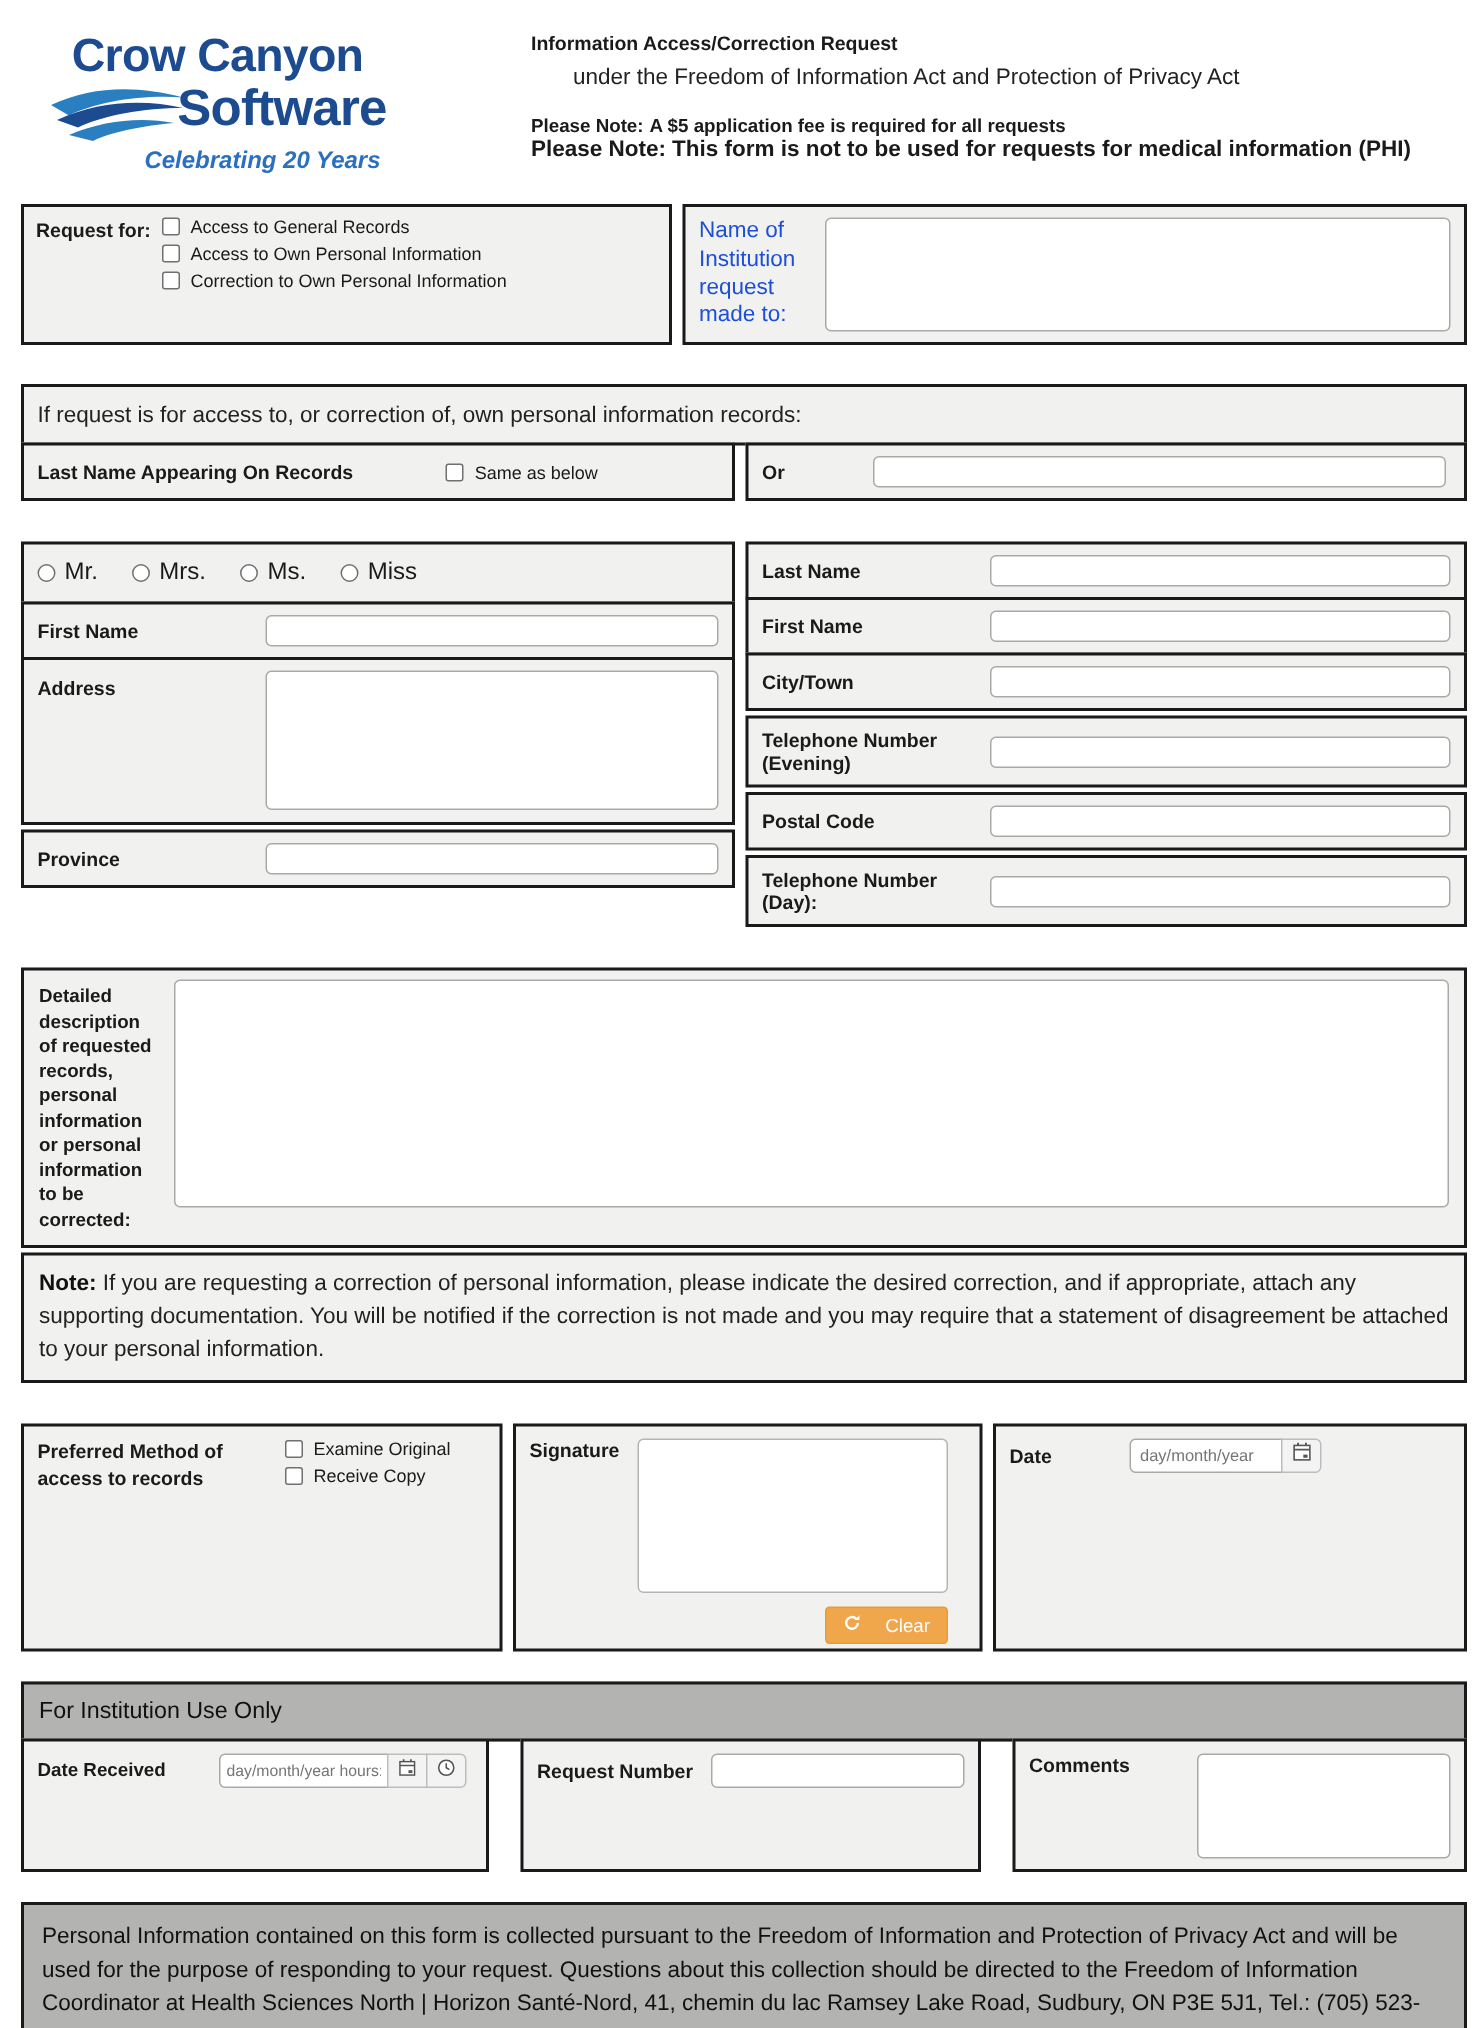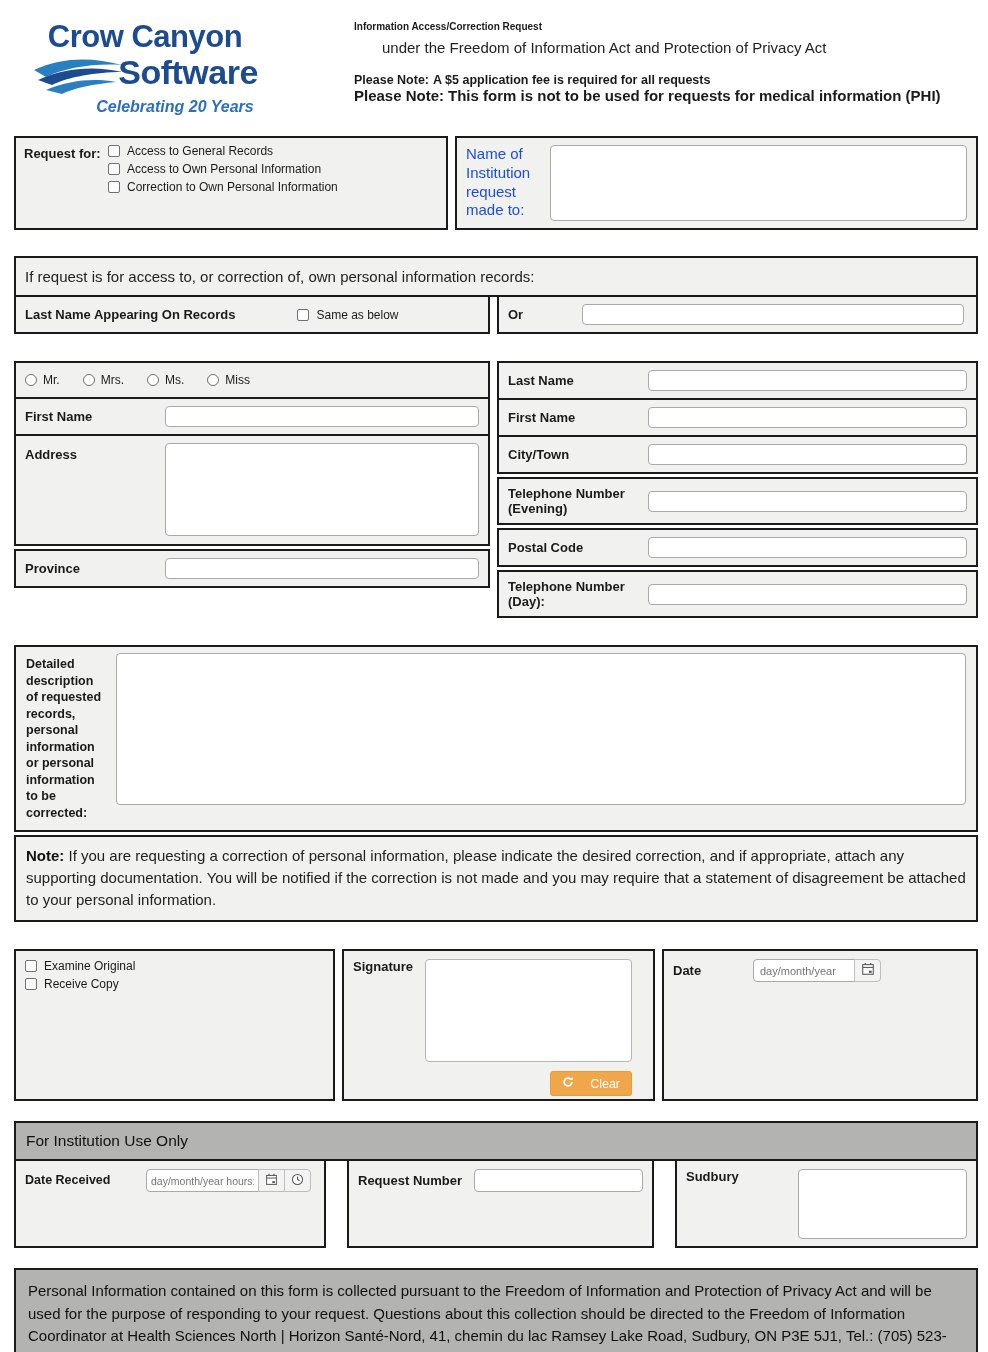--- a/index.html
+++ b/index.html
@@ -18,21 +18,21 @@
     width: 262px; height: 113px; background: #fff;
     display: flex; flex-direction: column; align-items: center; justify-content: center;
   }
   .logo-top { font-size: 31px; font-weight: 800; color: #1d4b8f; letter-spacing: -0.5px; line-height: 1; }
   .logo-row { display: flex; align-items: center; margin-top: -6px; }
   .logo-wave { margin-right: -6px; margin-top: 10px; }
   .logo-bottom { font-size: 34px; font-weight: 700; color: #1d4b8f; letter-spacing: -0.5px; line-height: 1.1; }
   .logo-tagline { font-size: 16px; font-style: italic; font-weight: 700; color: #2a6fc0; margin-top: -2px; margin-left: 60px; }
 
   .title-block { margin-left: 78px; padding-top: 9px; }
-  .form-title { font-size: 10px; font-weight: 700; }
+  .form-title { font-size: 13px; font-weight: 700; }
   .form-subtitle { font-size: 15px; margin-top: 7px; padding-left: 28px; color: #222; }
   .fee-note { font-size: 12.5px; font-weight: 700; margin-top: 17px; }
   .phi-note { font-size: 15px; font-weight: 700; }
   .fee-note .lbl, .phi-note .lbl { margin-right: 4px; }
 
   
   .box { background: #f1f1ef; border: 2px solid #1a1a1a; }
   .flabel { font-weight: 700; font-size: 13px; }
   .ti {
     height: 21px; background: #fff; border: 1px solid #a9a9a9; border-radius: 4px;
@@ -66,24 +66,24 @@
   .or-label { width: 74px; }
   .sec2-right .ti { flex: 1; margin-right: 3px; }
 
   
   .section3 { display: flex; gap: 7px; margin-top: 27px; align-items: flex-start; }
   .col-left { width: 476px; }
   .col-right { flex: 1; }
   .cell { padding: 7px 9px; display: flex; align-items: center; min-height: 36px; }
   .cell.collapse { margin-top: -2px; }
   .cell.gap { margin-top: 3px; }
-  .cell .flabel { width: 140px; flex: none; }
+  .cell .flabel { width: 152px; flex: none; }
   .cell .ti { flex: 1; }
   .radio-row { display: flex; align-items: center; gap: 23px; padding: 10px 9px; min-height: 36px; }
-  .radio-item { display: flex; align-items: center; font-size: 12px; }
+  .radio-item { display: flex; align-items: center; font-size: 16px; }
   .radio-item .opt-label { margin-left: 6px; }
   .cell-address { align-items: flex-start; height: 112px; }
   .cell-address .flabel { padding-top: 4px; }
   .addr-ta { flex: 1; height: 93px; }
 
   
   .section4 { margin-top: 27px; padding: 6px 10px 9px 10px; display: flex; }
   .desc-label { width: 80px; flex: none; font-weight: 700; font-size: 12.5px; line-height: 1.32; padding-top: 3px; }
   .desc-ta { flex: 1; height: 152px; margin-left: 10px; }
   .note-box { margin-top: 3px; padding: 8px 10px 10px; font-size: 15px; line-height: 1.45; color: #222; }
@@ -264,20 +264,21 @@
     <div class="desc-label">Detailed description of requested records, personal information or personal information to be corrected:</div>
     <textarea class="ta desc-ta" style=""></textarea>
   </div>
   <div class="box note-box">
     <span class="lbl">Note:</span>
     <span>If you are requesting a correction of personal information, please indicate the desired correction, and if appropriate, attach any supporting documentation. You will be notified if the correction is not made and you may require that a statement of disagreement be attached to your personal information.</span>
   </div>
 
   <div class="section5">
     <div class="box box-method">
+      <div class="flabel method-label">Preferred Method of access to records</div>
       <div>
         <div class="opt-row">
           <span class="cb"></span>
           <span class="opt-label">Examine Original</span>
         </div>
         <div class="opt-row">
           <span class="cb"></span>
           <span class="opt-label">Receive Copy</span>
         </div>
       </div>
@@ -339,20 +340,20 @@
             </svg>
           </span>
         </span>
       </div>
     </div>
     <div class="box box-requestnumber">
       <div class="flabel rn-label">Request Number</div>
       <input class="ti rn-ti" type="text" style="">
     </div>
     <div class="box box-comments">
-      <div class="flabel cm-label">Sudbury</div>
+      <div class="flabel cm-label">Comments</div>
       <textarea class="ta cm-ta" style=""></textarea>
     </div>
   </div>
 
   <div class="privacy-box">Personal Information contained on this form is collected pursuant to the Freedom of Information and Protection of Privacy Act and will be used for the purpose of responding to your request. Questions about this collection should be directed to the Freedom of Information Coordinator at Health Sciences North | Horizon Santé-Nord, 41, chemin du lac Ramsey Lake Road, Sudbury, ON P3E 5J1, Tel.: (705) 523-7100.</div>
 
 </div>
 
 </body></html>

